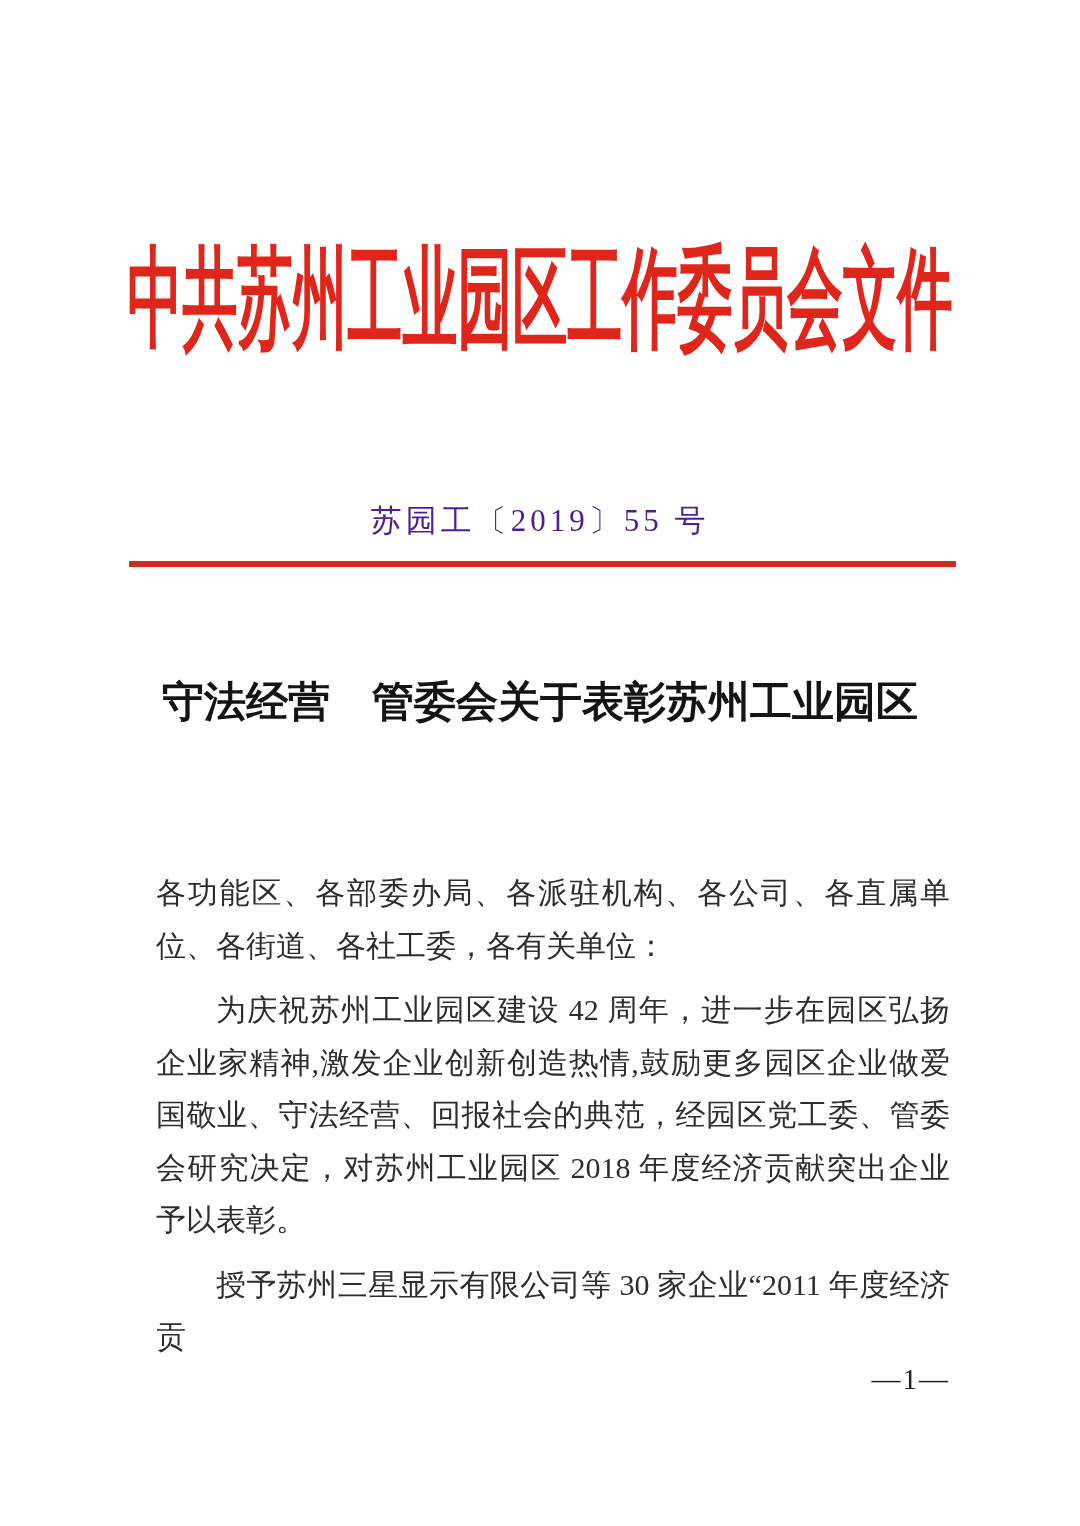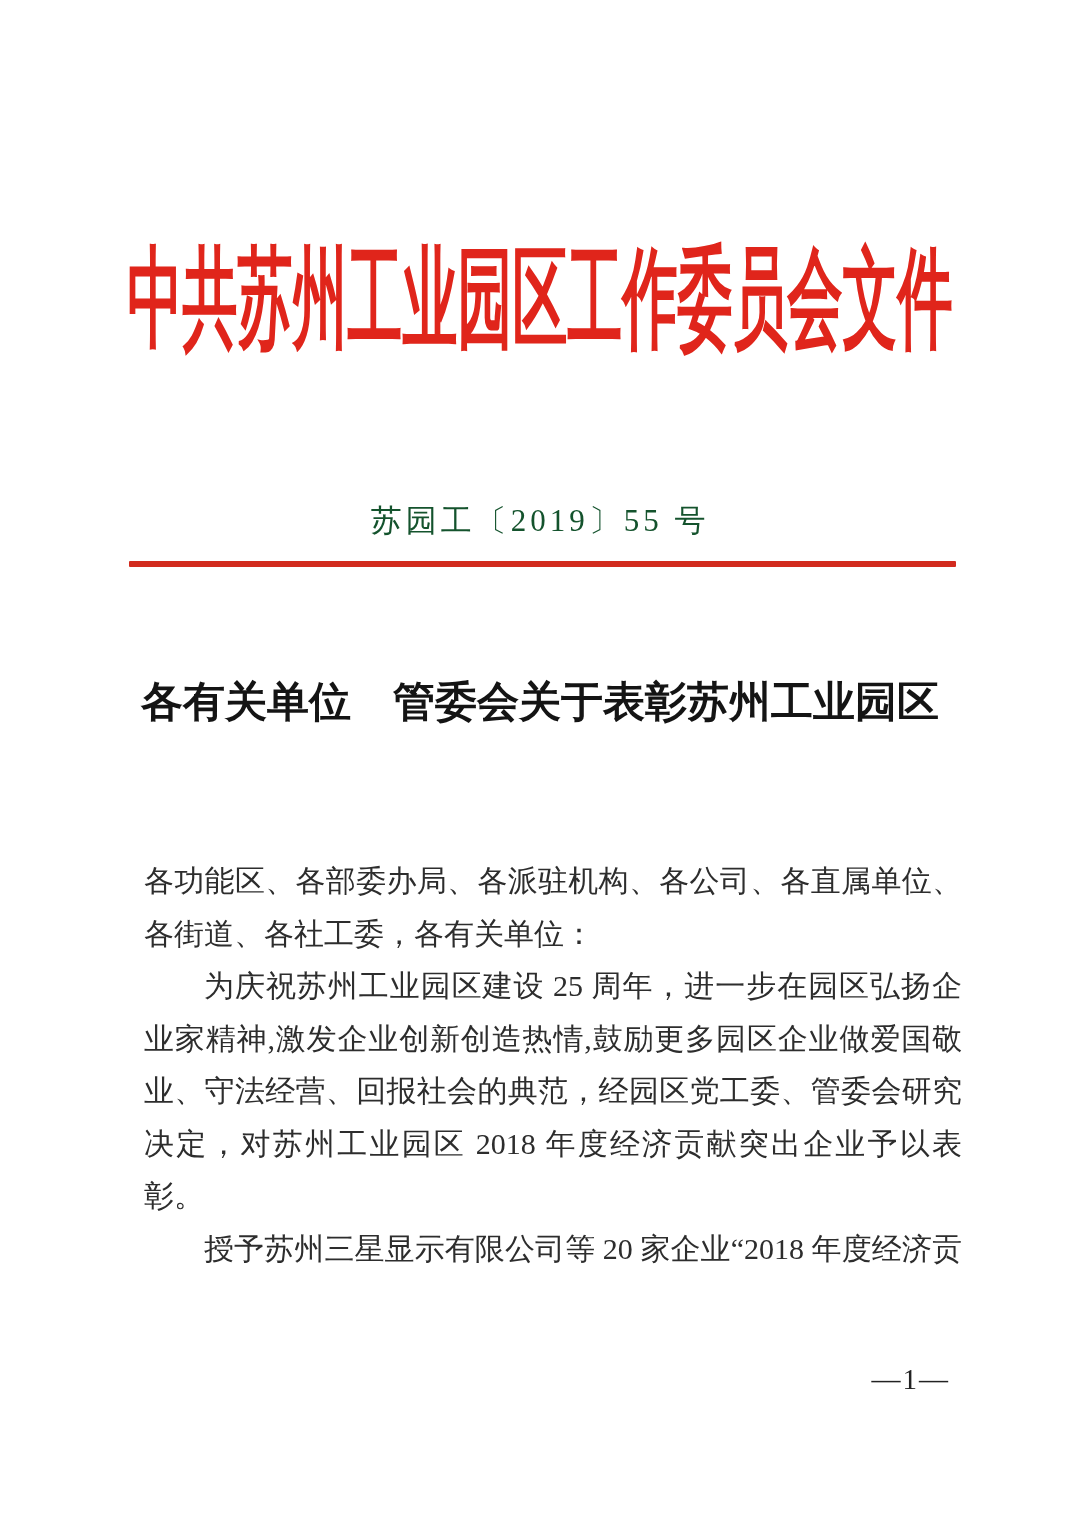--- a/index.html
+++ b/index.html
@@ -38,21 +38,21 @@
   }
 
   
   #doc-number {
     position: absolute;
     top: 500px;
     left: 0;
     right: 0;
     text-align: center;
     font-size: 31px;
-    color: #14532d;
+    color: #4c1d95;
     letter-spacing: 4px;
   }
 
   
   #red-line {
     position: absolute;
     top: 561px;
     left: 129px;
     width: 827px;
     height: 6px;
@@ -78,21 +78,21 @@
     position: absolute;
     top: 855px;
     left: 144px;
     width: 818px;
     font-size: 30px;
     line-height: 52.5px;
     color: #2d2d2d;
     text-align: justify;
   }
   #body-text p {
-    margin: 0;
+    margin: 12px;
     padding: 0;
   }
   #body-text p.indent {
     text-indent: 2em;
   }
   #body-text p.force-justify {
     text-align-last: justify;
   }
 
   
@@ -112,24 +112,24 @@
 
   <div id="red-header">
     <span class="stretch">中共苏州工业园区工作委员会文件</span>
   </div>
 
   <div id="doc-number">苏园工〔2019〕55 号</div>
 
   <div id="red-line"></div>
 
   <div id="doc-title">
-    <div>各有关单位　管委会关于表彰苏州工业园区</div>
+    <div>守法经营　管委会关于表彰苏州工业园区</div>
   </div>
 
   <div id="body-text">
     <p>各功能区、各部委办局、各派驻机构、各公司、各直属单位、各街道、各社工委，各有关单位：</p>
-    <p class="indent">为庆祝苏州工业园区建设 25 周年，进一步在园区弘扬企业家精神,激发企业创新创造热情,鼓励更多园区企业做爱国敬业、守法经营、回报社会的典范，经园区党工委、管委会研究决定，对苏州工业园区 2018 年度经济贡献突出企业予以表彰。</p>
-    <p class="indent force-justify">授予苏州三星显示有限公司等 20 家企业“2018 年度经济贡</p>
+    <p class="indent">为庆祝苏州工业园区建设 42 周年，进一步在园区弘扬企业家精神,激发企业创新创造热情,鼓励更多园区企业做爱国敬业、守法经营、回报社会的典范，经园区党工委、管委会研究决定，对苏州工业园区 2018 年度经济贡献突出企业予以表彰。</p>
+    <p class="indent force-justify">授予苏州三星显示有限公司等 30 家企业“2011 年度经济贡</p>
   </div>
 
   <div id="footer-page">—1—</div>
 
 </div>
 
 </body></html>

